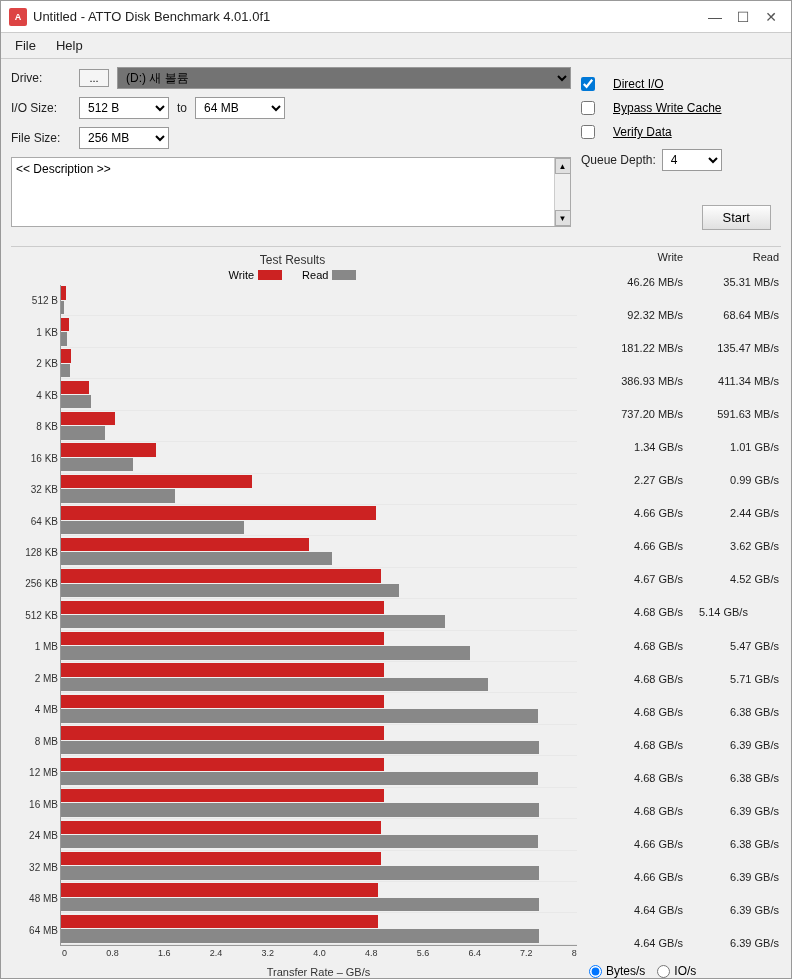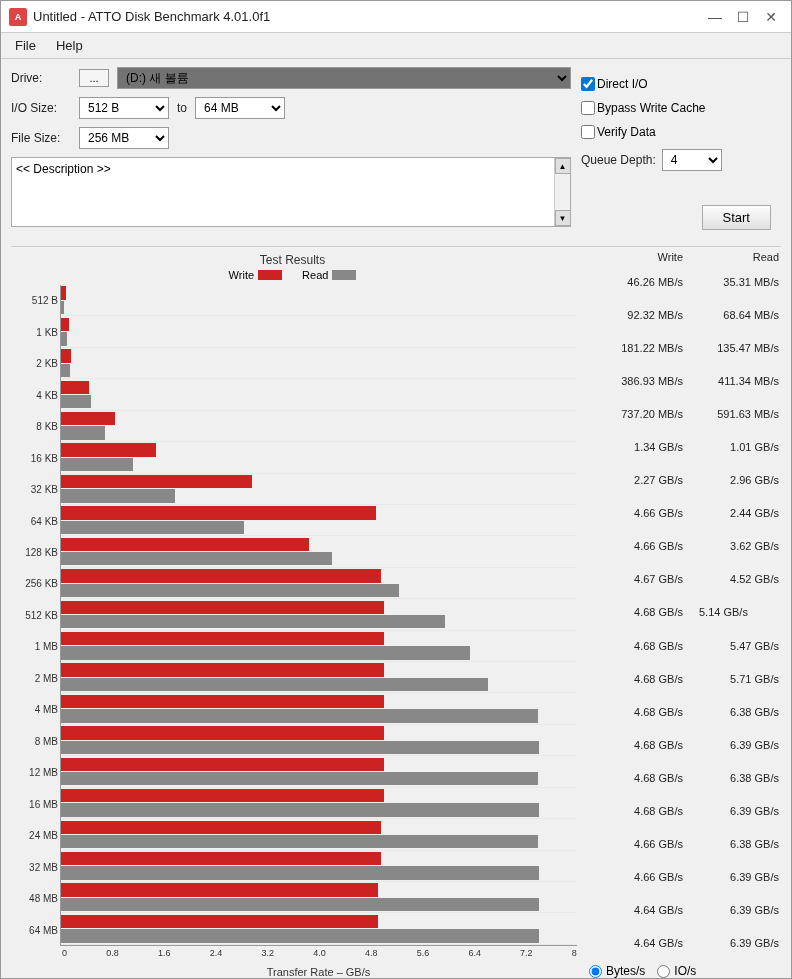--- a/index.html
+++ b/index.html
@@ -138,22 +138,23 @@
       border: 1px solid #aaa;
       display: flex;
       align-items: center;
       justify-content: center;
       font-size: 8px;
       cursor: pointer;
     }
     .checkbox-row {
       display: flex;
       align-items: flex-start;
-      gap: 2px;
-      font-size: 12px;
+      gap: 18px;
+      font-size: 12px;
+      text-decoration: underline;
     }
     .checkbox-input {
       width: 14px;
       height: 14px;
       accent-color: #0078d7;
       cursor: pointer;
     }
     .queue-row {
       display: flex;
       align-items: center;
@@ -507,21 +508,21 @@
           <div style="display: flex; justify-content: space-between; padding: 0px 4px; color: rgb(34, 34, 34); font-size: 11px;">
             <span style="min-width:90px;text-align:right;">737.20 MB/s</span>
             <span style="min-width:80px;text-align:right;">591.63 MB/s</span>
           </div>
           <div style="display: flex; justify-content: space-between; padding: 0px 4px; color: rgb(34, 34, 34); font-size: 11px;">
             <span style="min-width:90px;text-align:right;">1.34 GB/s</span>
             <span style="min-width:80px;text-align:right;">1.01 GB/s</span>
           </div>
           <div style="display: flex; justify-content: space-between; padding: 0px 4px; color: rgb(34, 34, 34); font-size: 11px;">
             <span style="min-width:90px;text-align:right;">2.27 GB/s</span>
-            <span style="min-width:80px;text-align:right;">2.96 GB/s</span>
+            <span style="min-width:80px;text-align:right;">0.99 GB/s</span>
           </div>
           <div style="display: flex; justify-content: space-between; padding: 0px 4px; color: rgb(34, 34, 34); font-size: 11px;">
             <span style="min-width:90px;text-align:right;">4.66 GB/s</span>
             <span style="min-width:80px;text-align:right;">2.44 GB/s</span>
           </div>
           <div style="display: flex; justify-content: space-between; padding: 0px 4px; color: rgb(34, 34, 34); font-size: 11px;">
             <span style="min-width:90px;text-align:right;">4.66 GB/s</span>
             <span style="min-width:80px;text-align:right;">3.62 GB/s</span>
           </div>
           <div style="display: flex; justify-content: space-between; padding: 0px 4px; color: rgb(34, 34, 34); font-size: 11px;">

